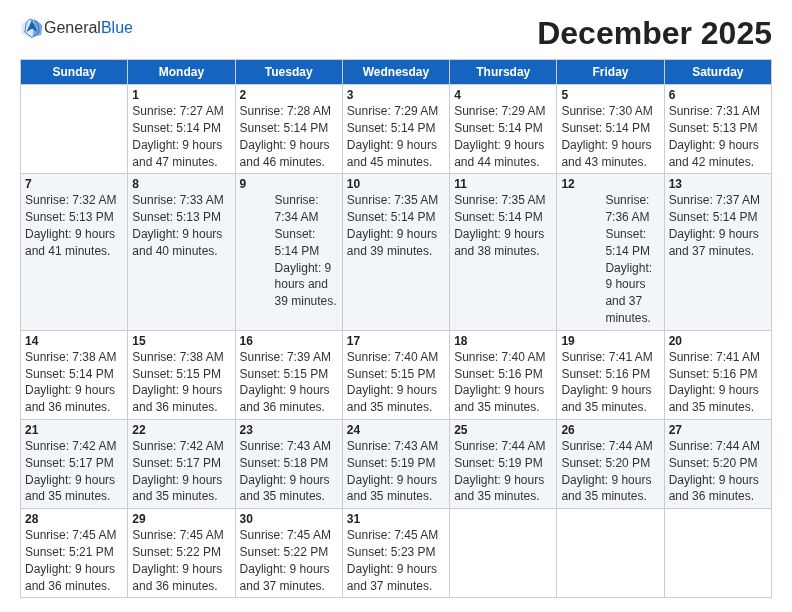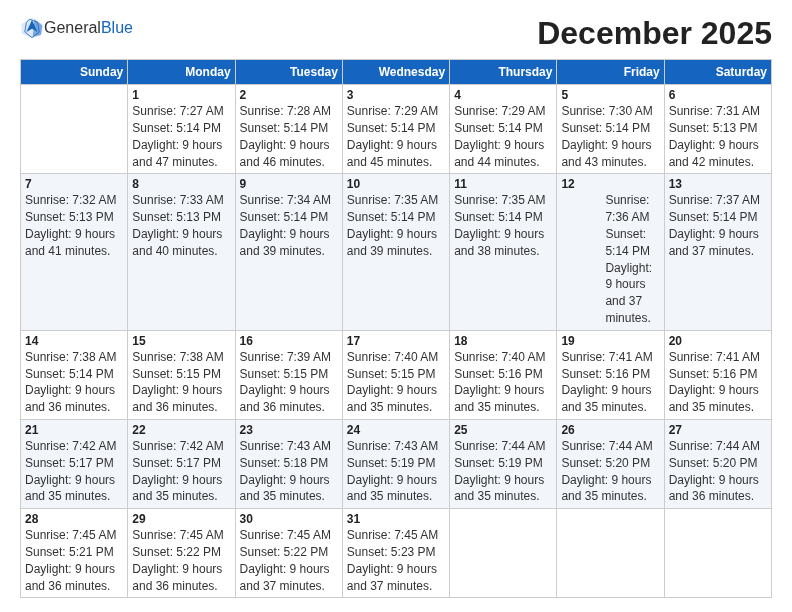--- a/index.html
+++ b/index.html
@@ -53,21 +53,21 @@
       width: 100%;
       flex: 1;
       table-layout: fixed;
     }
     .calendar th {
       background-color: #1565c0;
       color: #fff;
       font-size: 12px;
       font-weight: bold;
       padding: 5px 4px;
-      text-align: right;
+      text-align: center;
       border: 1px solid #ccc;
     }
     .calendar td {
       border: 1px solid #ccc;
       vertical-align: top;
       padding: 3px 4px;
       font-size: 10px;
       color: #333;
       height: 88px;
     }
@@ -171,21 +171,21 @@
 Daylight: 9 hours and 41 minutes.</div>
           </td>
           <td>
             <span class="day-number">8</span>
             <div class="day-info" style="white-space: pre-line;">Sunrise: 7:33 AM
 Sunset: 5:13 PM
 Daylight: 9 hours and 40 minutes.</div>
           </td>
           <td>
             <span class="day-number">9</span>
-            <div class="day-info" style="white-space: pre-line;">Sunrise: 7:34 AM
+            <div class="day-info" style="white-space: pre-line; margin-left: 35px;">Sunrise: 7:34 AM
 Sunset: 5:14 PM
 Daylight: 9 hours and 39 minutes.</div>
           </td>
           <td>
             <span class="day-number">10</span>
             <div class="day-info" style="white-space: pre-line;">Sunrise: 7:35 AM
 Sunset: 5:14 PM
 Daylight: 9 hours and 39 minutes.</div>
           </td>
           <td>

